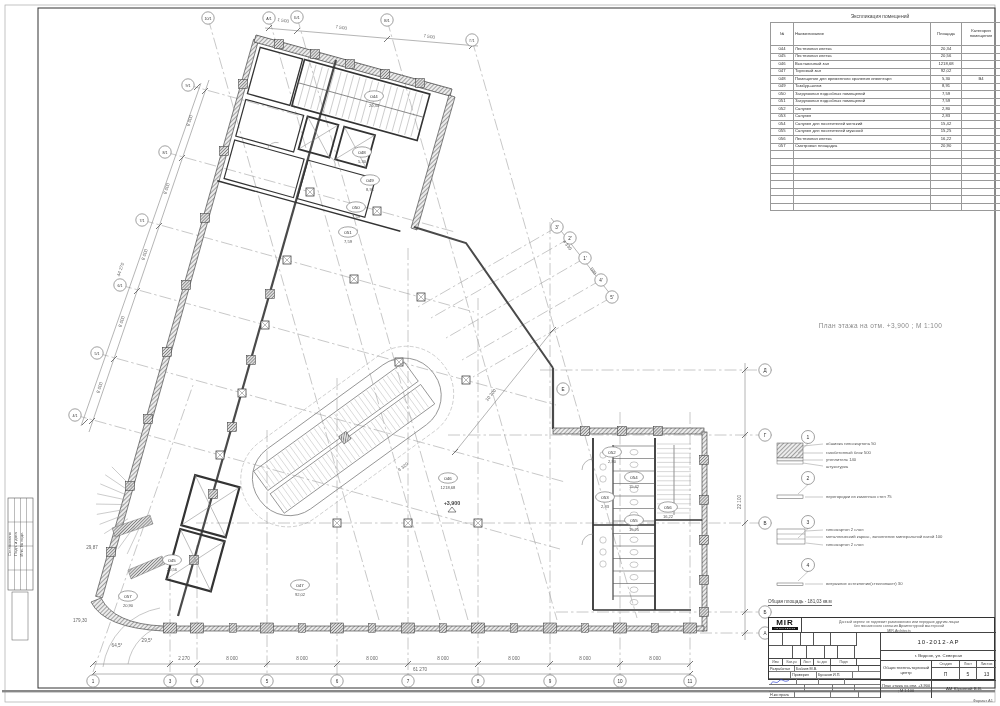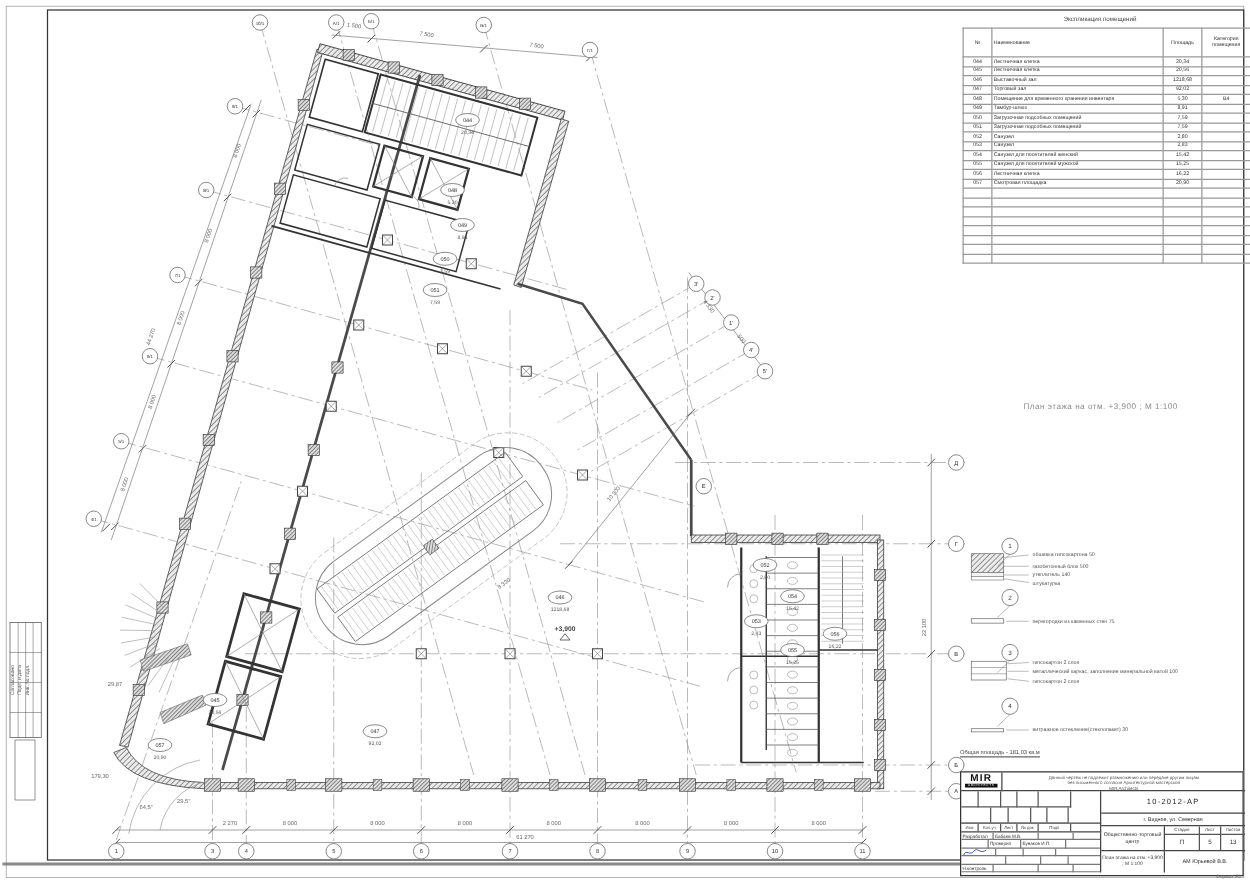--- a/index.html
+++ b/index.html
@@ -18,21 +18,21 @@
   #explication .c-area{width:28px;text-align:center;}
   #explication .c-cat{width:36px;text-align:center;}
   
   #plan-title{position:absolute;left:788px;top:322px;width:185px;text-align:center;
       font-size:6.5px;color:#8a8a8a;letter-spacing:0.4px;}
   
   .lg{position:absolute;font-size:4.2px;color:#555;white-space:nowrap;}
   #legend-note{position:absolute;left:768px;top:599px;font-size:4.6px;color:#444;
       border-bottom:0.6px solid #666;padding-bottom:1px;}
   
-  #titleblock{position:absolute;left:768px;top:617px;width:227px;height:84px;
+  #titleblock{position:absolute;left:768px;top:617px;width:227px;height:63px;
       border:1px solid #333;box-sizing:border-box;background:#fff;}
   #titleblock .cell{position:absolute;box-sizing:border-box;overflow:hidden;}
   .br{border-right:0.6px solid #444;} .bb{border-bottom:0.6px solid #444;}
   #tb-logo{left:0;top:0;width:33px;height:15px;padding-top:1px;text-align:center;}
   #tb-logo .mir{font-size:8px;font-weight:bold;letter-spacing:1px;line-height:8px;color:#111;}
   #tb-logo .bar{margin:0 3px;background:#111;color:#fff;font-size:2.4px;line-height:3.2px;letter-spacing:0.6px;}
   #tb-disc{left:33px;top:0;width:194px;height:15px;font-size:3.6px;color:#555;
       text-align:center;padding-top:2px;line-height:1.25;}
   #tb-minigrid{left:0;top:15px;width:112px;height:26px;}
   #tb-minigrid .mg{float:left;height:13px;box-sizing:border-box;border-right:0.5px solid #555;border-bottom:0.5px solid #555;}

